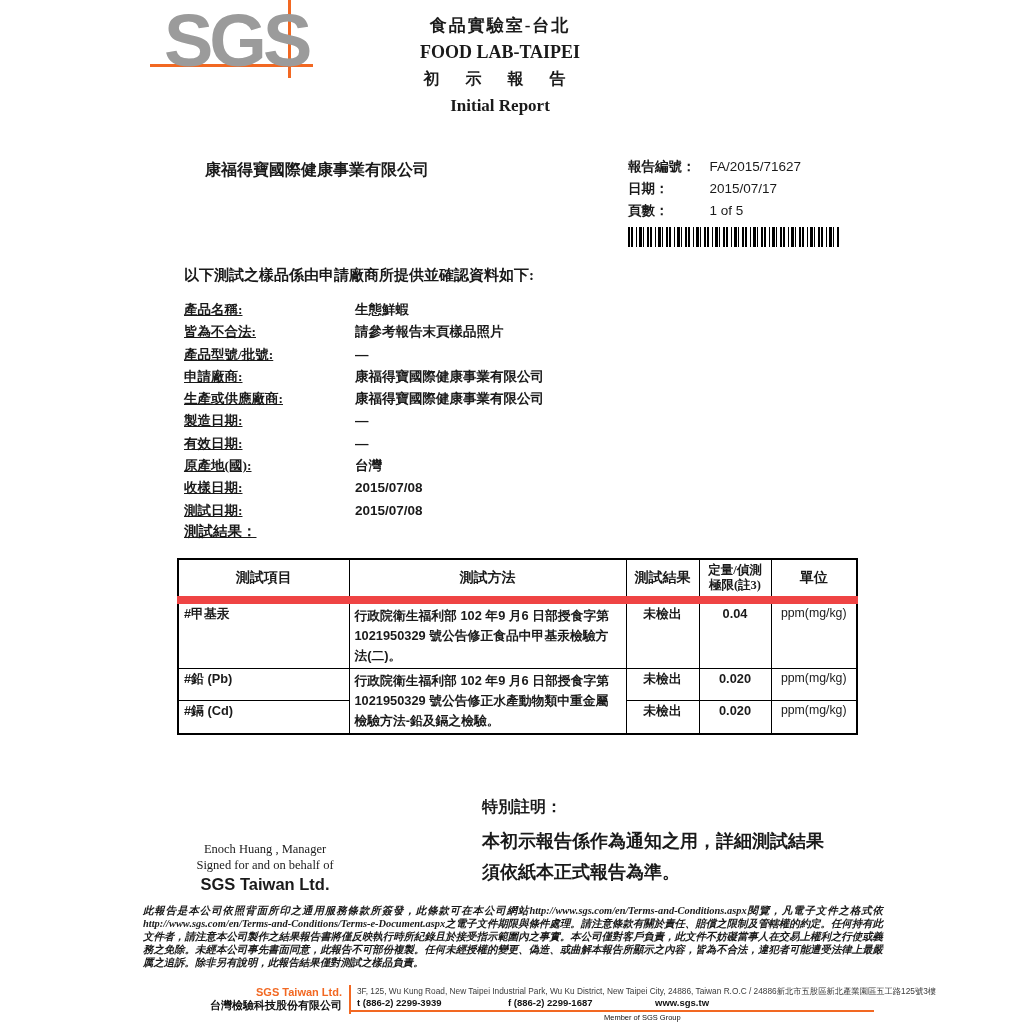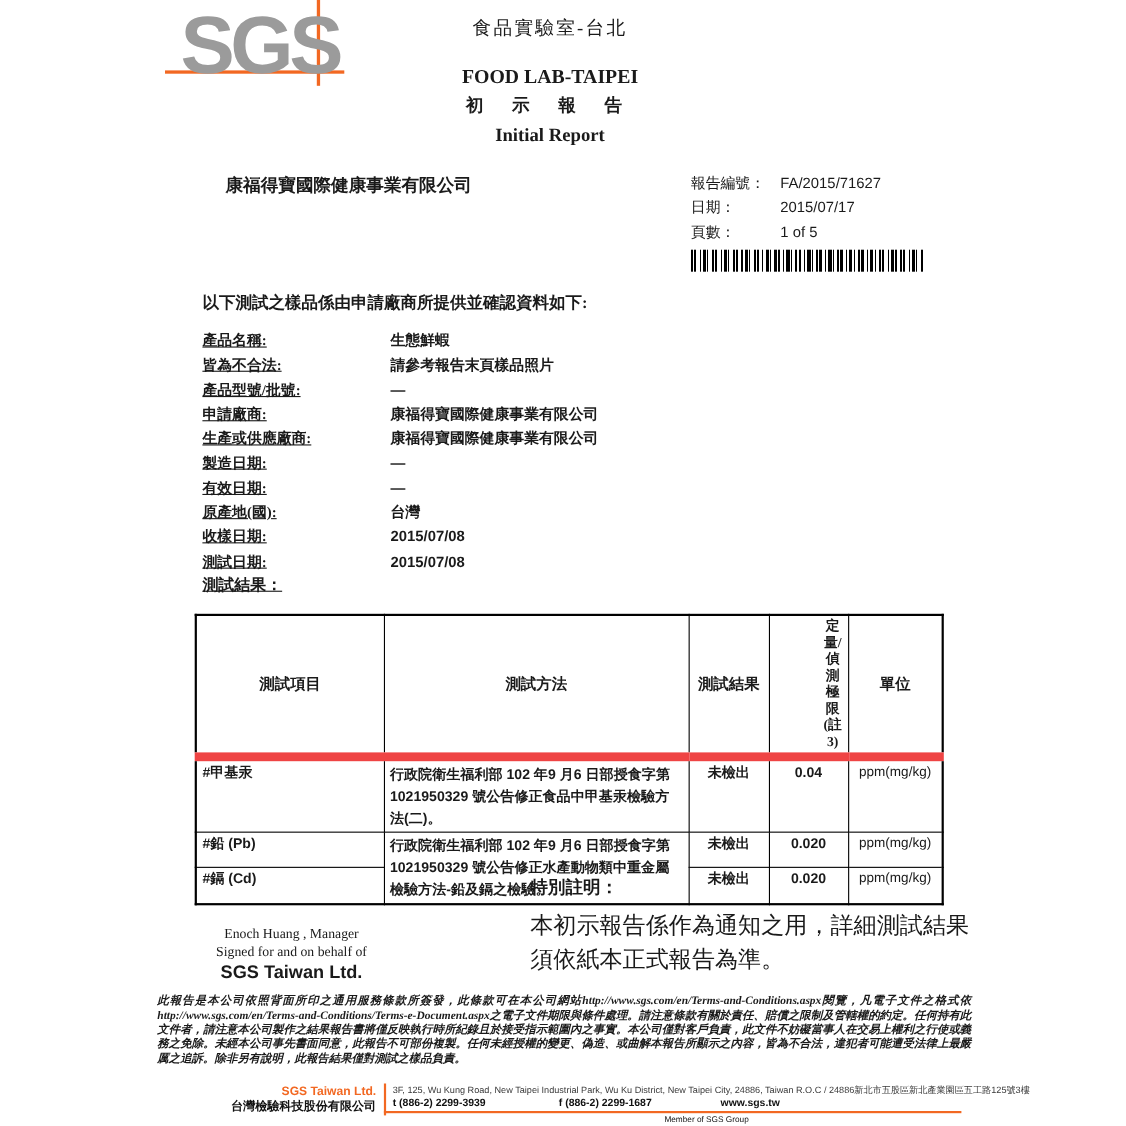--- a/index.html
+++ b/index.html
@@ -5,64 +5,64 @@
   html,body{margin:0;padding:0;background:#ffffff;}
   .page{position:relative;width:1024px;height:1024px;background:#ffffff;overflow:hidden;
         font-family:"Liberation Serif",serif;color:#1a1a1a;}
 
   
   .logo-hline{position:absolute;left:150px;top:64px;width:163px;height:3px;background:#f26822;}
   .logo-vline{position:absolute;left:288px;top:0;width:3px;height:78px;background:#f26822;}
   .logo-text{position:absolute;left:164px;top:4px;font-family:"Liberation Sans",sans-serif;
              font-weight:bold;font-size:74px;line-height:74px;color:#9b9b9b;letter-spacing:-4px;}
   .title-block{position:absolute;left:330px;top:14px;width:340px;text-align:center;}
-  .title-zh{font-size:17px;font-weight:normal;letter-spacing:2px;margin-bottom:22px;}
+  .title-zh{font-size:17px;font-weight:bold;letter-spacing:2px;margin-bottom:5px;}
   .title-en{font-size:18px;font-weight:bold;margin-bottom:6px;}
   .subtitle-zh{font-size:16px;font-weight:bold;letter-spacing:11px;margin-bottom:6px;}
   .subtitle-en{font-size:17px;font-weight:bold;}
 
   
   .client-block{position:absolute;left:205px;top:156px;font-size:16px;font-weight:600;line-height:27px;}
   .report-info{position:absolute;left:628px;top:156px;font-size:13.5px;line-height:22px;}
-  .report-info .lbl{display:inline-block;width:78px;font-weight:400;}
+  .report-info .lbl{display:inline-block;width:78px;font-weight:700;}
   .report-info .val{font-family:"Liberation Sans",sans-serif;}
   .barcode{position:absolute;left:628px;top:227px;width:212px;height:20px;
            background:repeating-linear-gradient(90deg,#000 0 2px,#fff 2px 3px,#000 3px 5px,#fff 5px 8px,
                       #000 8px 9px,#fff 9px 11px,#000 11px 14px,#fff 14px 15px,#000 15px 16px,#fff 16px 19px);}
 
   
   .intro-line{position:absolute;left:184px;top:266px;font-size:15px;font-weight:600;}
   .fields{position:absolute;left:184px;top:301px;}
   .field-row{display:flex;height:22.3px;align-items:baseline;}
   .field-label{width:171px;font-size:13.5px;font-weight:bold;text-decoration:underline;}
   .field-value{font-family:"Liberation Sans",sans-serif;font-size:13.5px;font-weight:600;}
 
   
   .results-heading{position:absolute;left:184px;top:522px;font-size:14.5px;font-weight:bold;text-decoration:underline;}
   table.results{position:absolute;left:177px;top:558px;border-collapse:collapse;table-layout:fixed;width:679px;}
   table.results th,table.results td{border:1px solid #000;padding:2px 5px;vertical-align:top;}
   table.results{border:2px solid #000;}
   table.results thead th{border-bottom:8px solid #ef4444;height:32px;vertical-align:middle;
                          font-size:14px;font-weight:bold;text-align:center;padding:2px;}
-  .hdr-small{font-size:12.5px;line-height:15px;display:block;margin-left:44px;}
+  .hdr-small{font-size:12.5px;line-height:15px;display:block;}
   td.c-item{font-family:"Liberation Sans",sans-serif;font-size:12.8px;font-weight:600;text-align:left;}
   td.c-method{font-family:"Liberation Sans",sans-serif;font-size:12.8px;font-weight:600;line-height:20px;text-align:left;}
   td.c-result,td.c-limit{font-family:"Liberation Sans",sans-serif;font-size:12.8px;font-weight:600;text-align:center;}
   td.c-unit{font-family:"Liberation Sans",sans-serif;font-size:12.3px;text-align:center;padding:2px 1px;}
   tr.r1 td{height:58px;}
   tr.r2 td{height:27px;}
   tr.r3 td{height:27px;}
 
   
   .signature{position:absolute;left:142px;top:841px;width:246px;text-align:center;}
   .sig-line{font-size:12.5px;line-height:16px;}
   .sig-company{font-family:"Liberation Sans",sans-serif;font-size:16.5px;font-weight:bold;margin-top:2px;}
   .special-note{position:absolute;left:482px;top:797px;}
   .note-title{font-size:16px;font-weight:bold;margin-bottom:8px;}
-  .note-line{font-size:21px;font-weight:normal;line-height:31px;}
+  .note-line{font-size:18px;font-weight:bold;line-height:31px;}
 
   
   .legal{position:absolute;left:143px;top:905px;width:740px;font-size:10.4px;line-height:12.9px;
          font-weight:600;text-align:justify;font-style:italic;}
 
   
   .footer-company{position:absolute;left:140px;top:986px;width:202px;text-align:right;
                   font-family:"Liberation Sans",sans-serif;}
   .footer-company .en{color:#f26822;font-size:11px;font-weight:bold;}
   .footer-company .zh{color:#111;font-size:11px;font-weight:bold;margin-top:0;font-family:Liberation Serif, serif;}

